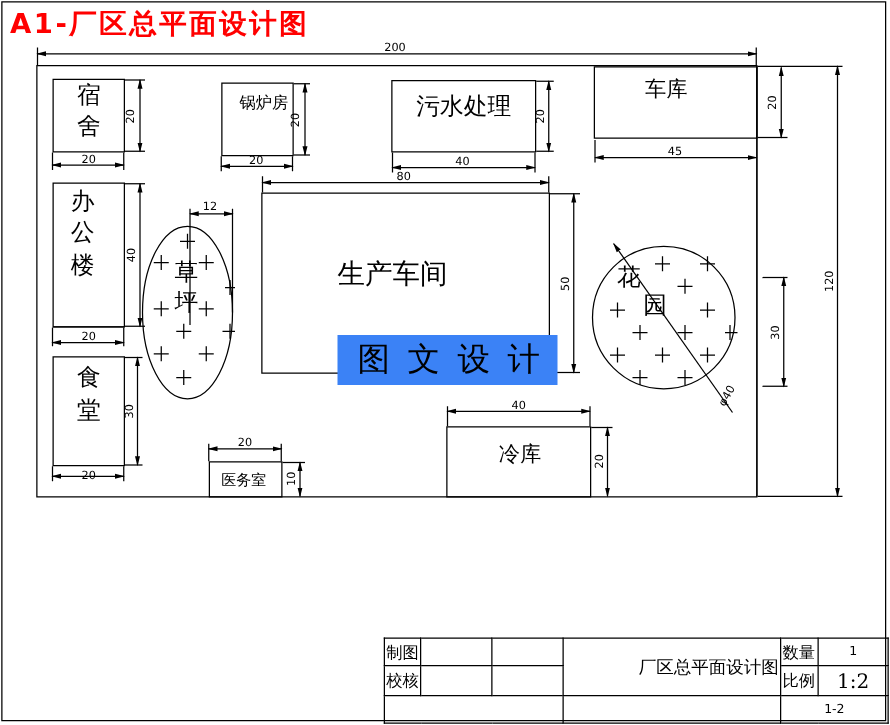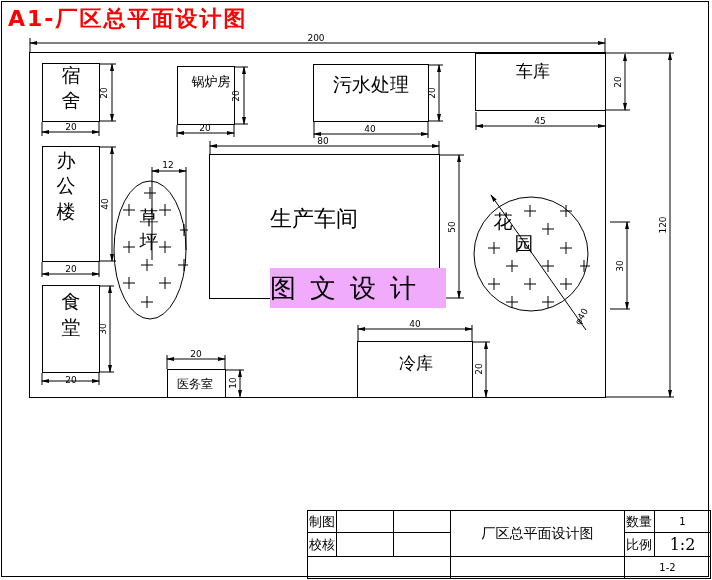--- a/index.html
+++ b/index.html
@@ -4,28 +4,28 @@
   <style>
     html, body { margin: 0; padding: 0; background: #ffffff; }
     body { width: 712px; height: 580px; position: relative; overflow: hidden;
            font-family: "DejaVu Sans", "Liberation Sans", sans-serif; }
     #sheet { position: absolute; left: 0; top: 0; width: 712px; height: 580px; }
     .frame { position: absolute; left: 1px; top: 1px; width: 708px; height: 576px; border: 1px solid #000; box-sizing: border-box; }
     .title { position: absolute; left: 8px; top: 4px; font-size: 22px; font-weight: bold; color: #ff0000;
              font-family: "DejaVu Sans", "Liberation Sans", sans-serif; letter-spacing: 2px; white-space: nowrap; }
     svg text { font-family: "DejaVu Sans", "Liberation Sans", sans-serif; fill: #000; }
     .dim-text { font-size: 9px; }
-    .watermark { position: absolute; left: 270px; top: 268px; width: 176px; height: 40px; background: #f0abfc;
-                 font-size: 26px; letter-spacing: 14px; text-align: left; line-height: 40px; color: #000;
+    .watermark { position: absolute; left: 270px; top: 268px; width: 176px; height: 40px; background: #3b82f6;
+                 font-size: 26px; letter-spacing: 14px; text-align: right; line-height: 40px; color: #000;
                  font-family: "DejaVu Serif", "Liberation Serif", serif; white-space: nowrap; }
     .tb { position: absolute; left: 307px; top: 510px; width: 403px; height: 68px; }
     .tb table { border-collapse: collapse; width: 100%; height: 100%; table-layout: fixed; }
     .tb td { border: 1px solid #000; font-size: 12px; padding: 0 1px; text-align: center; vertical-align: middle; white-space: nowrap; overflow: hidden; }
     .tb td.lbl { text-align: left; font-size: 13px; }
-    .tb td.big { font-size: 14px; }
+    .tb td.big { font-size: 14px; text-align: right; }
     .tb td.scale { font-size: 16px; font-family: "DejaVu Serif", "Liberation Serif", serif; }
     .tb td.small { font-size: 10px; }
   </style>
 </head>
 <body>
 
 <div id="sheet">
   <div class="frame"></div>
   <div class="title">A1-厂区总平面设计图</div>
 

